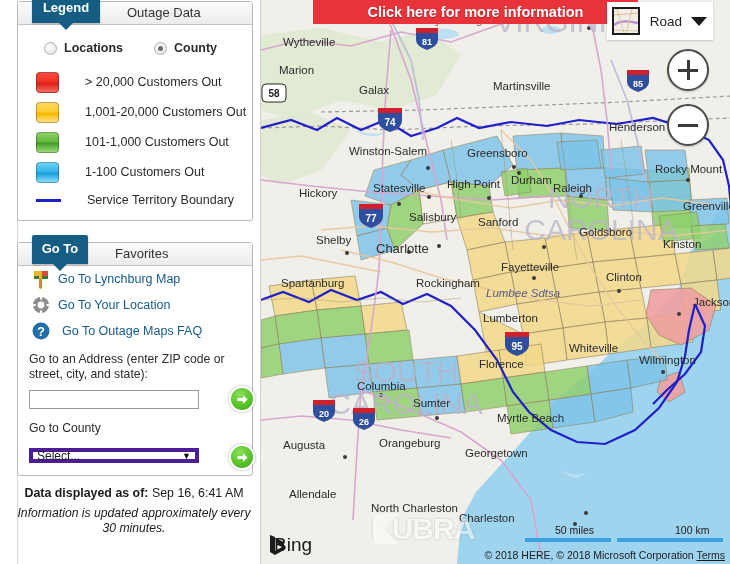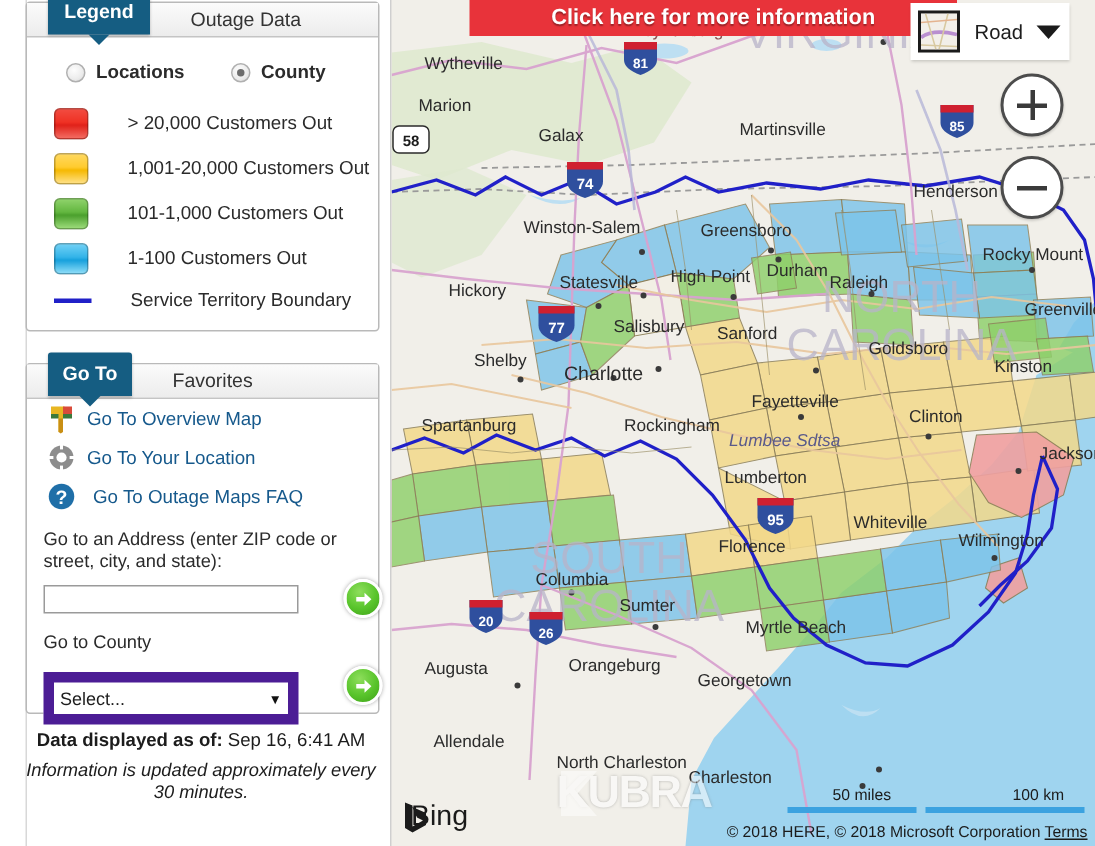--- a/index.html
+++ b/index.html
@@ -59,22 +59,22 @@
   #goto-body{position:absolute;left:0;top:23px;right:0;bottom:0;}
   .goto-link-row{position:relative;height:26px;display:flex;align-items:center;padding-left:12px;}
   .goto-icon{width:22px;height:22px;flex:0 0 auto;position:relative;}
   .goto-link{margin-left:6px;font-size:12.5px;color:#16598c;cursor:pointer;}
 
   .addr-label{position:absolute;left:11px;top:86px;width:214px;font-size:12.2px;color:#2b2b2b;line-height:15px;}
   .text-input{position:absolute;left:11px;top:124px;width:170px;height:19px;
      border:1px solid #9a9a9a;background:#fff;box-sizing:border-box;font-size:12px;
      font-family:"Liberation Sans",sans-serif;padding:0 3px;}
   .county-label{position:absolute;left:11px;top:155px;font-size:12.2px;color:#2b2b2b;}
-  .select-box{position:absolute;left:11px;top:182px;width:170px;height:35px;
-     border:7px solid #4c1d95;background:#fff;box-sizing:border-box;font-size:12px;
+  .select-box{position:absolute;left:11px;top:182px;width:170px;height:15px;
+     border:4px solid #4c1d95;background:#fff;box-sizing:border-box;font-size:12px;
      display:flex;align-items:center;padding:0 4px;color:#1d1d1d;}
   .select-caret{margin-left:auto;font-size:9px;color:#111;}
   .go-btn{position:absolute;width:26px;height:26px;border-radius:50%;
      background:radial-gradient(circle at 40% 30%,#8ede5c 0%,#58c42b 55%,#3da018 100%);
      border:2px solid #ffffff;box-shadow:0 0 3px rgba(0,0,0,.35);box-sizing:border-box;
      display:flex;align-items:center;justify-content:center;}
   .go-btn svg{display:block;}
   #go-addr{left:211px;top:120px;}
   #go-county{left:211px;top:178px;}
 
@@ -194,21 +194,21 @@
         <div class="goto-link-row">
           <span class="goto-icon">
             <svg width="22" height="22" viewBox="0 0 22 22">
               <rect x="4" y="3" width="9" height="5" fill="#e8b622"></rect>
               <rect x="12" y="3" width="6" height="5" fill="#d94b3a"></rect>
               <rect x="4" y="8" width="14" height="3" fill="#3b7a3b"></rect>
               <rect x="9" y="8" width="3" height="12" fill="#e8b622"></rect>
               <path d="M9 11 L12 11 L12 20 L10.5 21 L9 20 Z" fill="#c98f14"></path>
             </svg>
           </span>
-          <span class="goto-link">Go To Overview Map</span>
+          <span class="goto-link">Go To Lynchburg Map</span>
         </div>
         <div class="goto-link-row">
           <span class="goto-icon">
             <svg width="22" height="22" viewBox="0 0 22 22">
               <circle cx="11" cy="11" r="8" fill="#8d8d8d"></circle>
               <circle cx="11" cy="11" r="3.4" fill="#fff"></circle>
               <rect x="10" y="1.6" width="2" height="4" fill="#fff"></rect>
               <rect x="10" y="16.4" width="2" height="4" fill="#fff"></rect>
               <rect x="1.6" y="10" width="4" height="2" fill="#fff"></rect>
               <rect x="16.4" y="10" width="4" height="2" fill="#fff"></rect>

